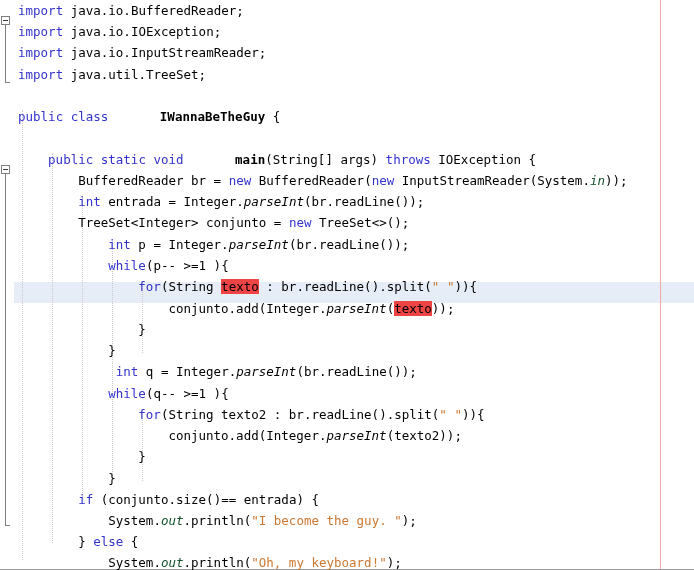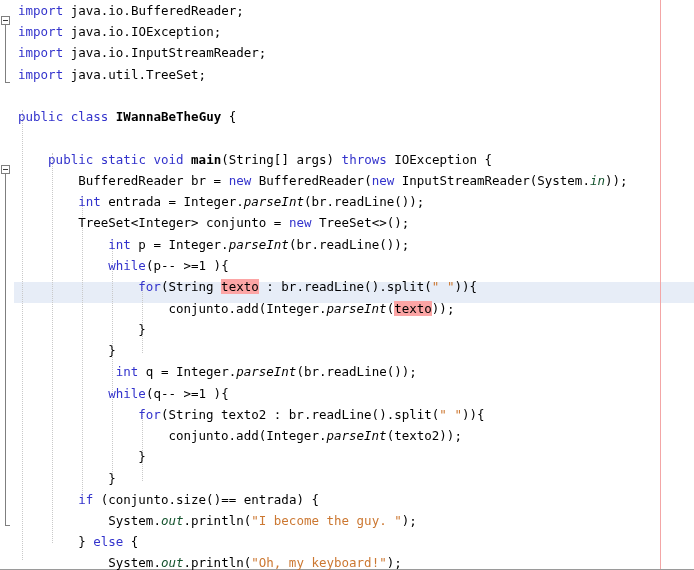--- a/index.html
+++ b/index.html
@@ -100,22 +100,22 @@
     left: 0;
     height: 21.3px;
     white-space: pre;
     padding-left: 18px;
     box-sizing: border-box;
   }
   .kw   { color: #3333cc; }
   .str  { color: #cc7832; }
   .fld  { color: #14532d; font-style: italic; }
   .mth  { color: #000000; font-style: italic; }
-  .bold { font-weight: bold; }
-  .hl   { background: #fca5a5; }
+  .bold { font-weight: bold; margin-left: 44px; }
+  .hl   { background: #ef4444; }
 </style>
 </head>
 <body>
 
 <div id="editor">
 
   <div class="gutter">
     <div class="fold" style="top: 16px;">
       <div class="box"></div>
       <div class="stem" style="height: 57px;"></div>

